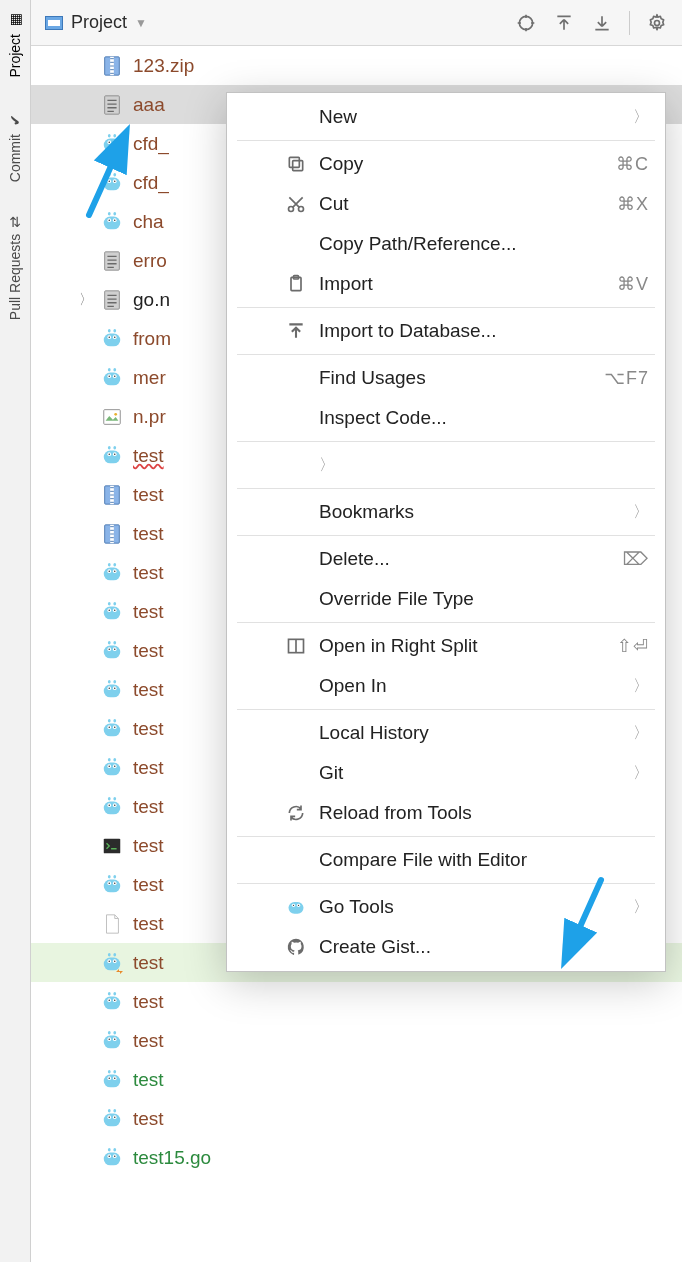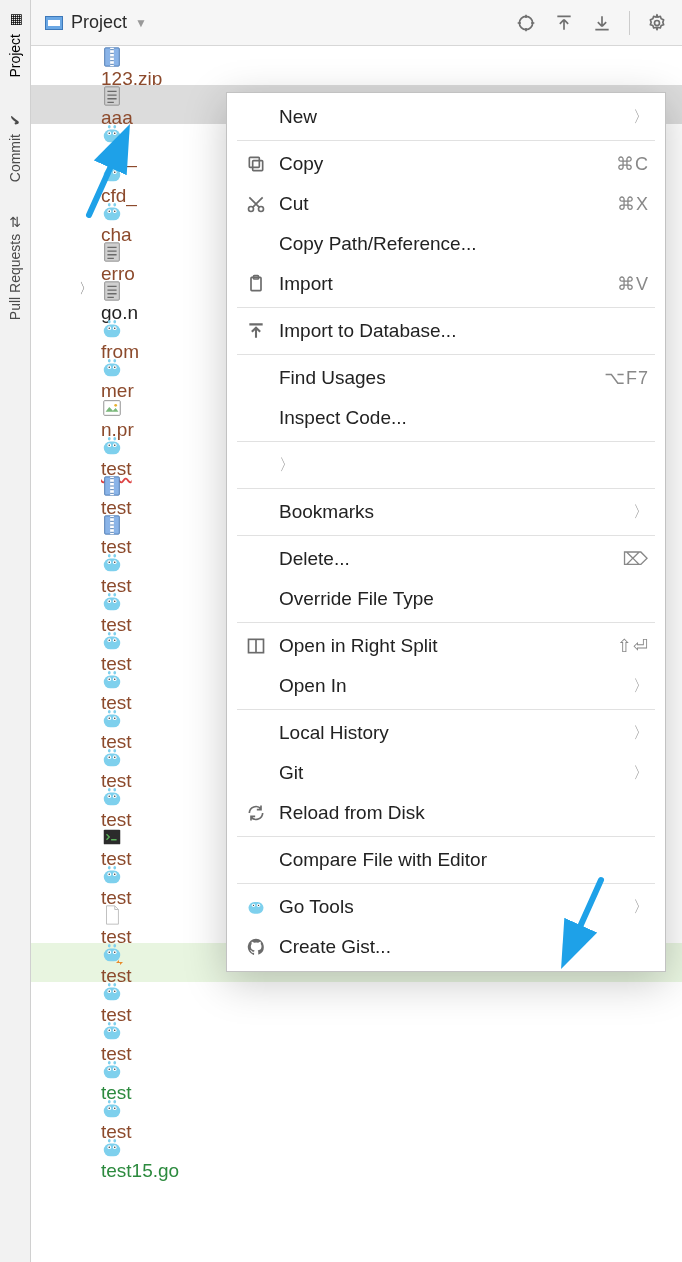--- a/index.html
+++ b/index.html
@@ -12,32 +12,32 @@
   .header { height: 46px; display: flex; align-items: center; padding: 0 14px; border-bottom: 1px solid #d7d7d7; background: #f6f6f6; }
   .title { display: flex; align-items: center; gap: 8px; font-size: 18px; color: #2b2b2b; cursor: pointer; }
   .title .proj-icon { width: 18px; height: 14px; background: #6aa7e4; border: 1px solid #3d78b9; position: relative; }
   .title .proj-icon::after { content: ''; position: absolute; left: 2px; right: 2px; top: 3px; bottom: 3px; background: #fff; }
   .drop { color: #999; font-size: 12px; }
   .icons { margin-left: auto; display: flex; gap: 16px; align-items: center; }
   .hicon { width: 22px; height: 22px; display: flex; align-items: center; justify-content: center; color: #6f6f6f; cursor: pointer; }
   .hicon svg { width: 20px; height: 20px; }
   .divider { width: 1px; height: 24px; background: #ccc; }
   .tree { flex: 1; position: relative; }
-  .row { display: flex; align-items: flex-start; height: 39px; padding-left: 70px; font-size: 19px; position: relative; flex-direction: column; }
+  .row { display: flex; align-items: center; height: 39px; padding-left: 70px; font-size: 19px; position: relative; }
   .row.sel { background: #dcdcdc; }
   .row.hl { background: #e8f5e0; }
   .row .chev { position: absolute; left: 48px; color: #7d7d7d; font-size: 14px; }
   .row .label { color: #8c4a2c; }
   .row .label.black { color: #222; }
   .row .label.green { color: #2c8a3e; }
   .row .label.err { text-decoration: underline wavy #d44; text-underline-offset: 2px; }
   .ficon { width: 22px; height: 22px; margin-right: 10px; display: flex; align-items: center; justify-content: center; }
   .ficon svg { width: 22px; height: 22px; }
   .menu { position: absolute; left: 195px; top: 92px; width: 440px; background: #fff; border: 1px solid #c2c2c2; box-shadow: 0 10px 40px rgba(0,0,0,0.22); z-index: 10; padding: 4px 0; }
-  .mitem { display: flex; align-items: center; height: 40px; padding: 0 16px 0 16px; font-size: 19px; color: #222; cursor: pointer; position: relative; }
+  .mitem { display: flex; align-items: center; height: 40px; padding: 0 16px 0 16px; font-size: 19px; color: #222; cursor: pointer; position: relative; margin-left: 40px; }
   .mitem.sel { background: #2b79d7; color: #fff; }
   .mitem .micon { width: 26px; margin-right: 10px; display: flex; align-items: center; justify-content: center; color: #6b6b6b; }
   .mitem.sel .micon { color: #fff; }
   .mitem .micon svg { width: 20px; height: 20px; }
   .mitem .mlabel { flex: 1; }
   .mitem .short { color: #888; font-size: 18px; letter-spacing: 1px; }
   .mitem.sel .short { color: #e0ecf9; }
   .mitem .sub { color: #9a9a9a; font-size: 16px; }
   .msep { height: 1px; background: #e1e1e1; margin: 3px 10px; }
   .arrow { position: absolute; z-index: 20; pointer-events: none; }
@@ -574,21 +574,21 @@
           <span class="micon"></span>
           <span class="mlabel">Git</span>
           <span class="sub">〉</span>
         </div>
         <div class="mitem">
           <span class="micon">
             <svg viewBox="0 0 24 24" fill="none" stroke="currentColor" stroke-width="2">
               <path d="M4 12a8 8 0 0 1 14-5M20 12a8 8 0 0 1-14 5M18 3v5h-5M6 21v-5h5"></path>
             </svg>
           </span>
-          <span class="mlabel">Reload from Disk</span>
+          <span class="mlabel">Reload from Tools</span>
         </div>
         <div class="msep"></div>
         <div class="mitem">
           <span class="micon"></span>
           <span class="mlabel">Compare File with Editor</span>
         </div>
         <div class="msep"></div>
         <div class="mitem">
           <span class="micon">
             <svg viewBox="0 0 24 24">

